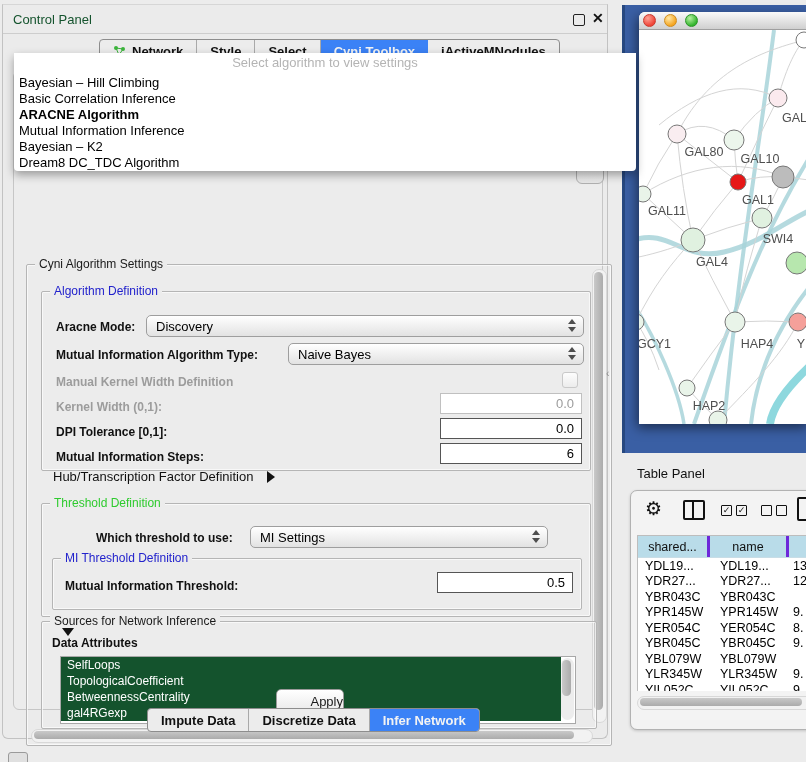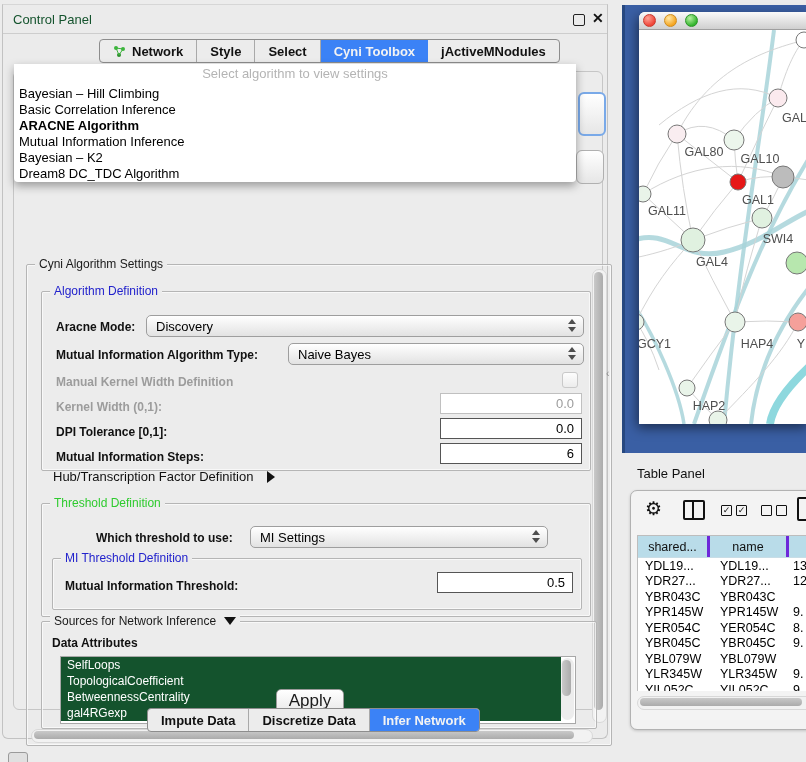--- a/index.html
+++ b/index.html
@@ -22,21 +22,21 @@
   #cp-tabs{left:96px;top:34px;height:22px;display:flex;border:1px solid #8d8d8d;border-radius:4px;overflow:hidden;background:#ececec;}
   .tab{display:flex;align-items:center;padding:0 13px;font-size:13px;font-weight:bold;color:#111;border-right:1px solid #a9a9a9;white-space:nowrap;}
   .tab:last-child{border-right:none;}
   .tab.selected{background:#3b82f6;color:#f3f3f3;border-right:none;}
   .net-ico{width:13px;height:13px;margin-right:6px;display:inline-block;}
 
   
   #tab-panel{left:10px;top:66px;width:588px;height:637px;border:1px solid #c6c6c6;border-radius:6px;background:#ececec;}
 
   
-  #algo-dropdown{left:14px;top:64px;width:562px;height:118px;background:#fff;z-index:40;
+  #algo-dropdown{left:14px;top:53px;width:622px;height:118px;background:#fff;z-index:40;
     box-shadow:0 4px 10px rgba(0,0,0,.35);border-radius:0 0 4px 4px;}
   #algo-placeholder{left:0;top:2px;width:100%;height:18px;text-align:center;font-size:13px;color:#b4b4b4;}
   #algo-options{left:2px;top:22px;right:2px;}
   .dd-item{height:16px;line-height:16px;font-size:13px;color:#000;padding-left:3px;}
   .dd-item.bold{font-weight:bold;}
 
   
   .frag{background:linear-gradient(#fff,#e6e6e6);border:1px solid #b0b0b0;border-radius:6px;}
   #frag-combo{left:578px;top:92px;width:24px;height:40px;border:2px solid #79a9e8;z-index:5;}
   #frag-field{left:576px;top:150px;width:26px;height:32px;z-index:5;}
@@ -73,21 +73,21 @@
   .sb-thumb-v{position:absolute;left:1px;width:9px;background:linear-gradient(to right,#c9c9c9,#ababab);border-radius:5px;}
   .sb-track-h{position:absolute;height:12px;background:#f2f2f2;border:1px solid #d8d8d8;border-radius:7px;}
   .sb-thumb-h{position:absolute;top:1px;height:8px;background:linear-gradient(#c9c9c9,#ababab);border-radius:5px;}
 
   
   #attr-list{position:absolute;background:#fff;border:1px solid #a8a8a8;overflow:hidden;}
   .attr-item{height:16px;line-height:16px;font-size:12px;color:#fff;background:#14532d;padding-left:6px;width:494px;}
 
   
   #apply-btn{left:262px;top:617px;width:66px;height:22px;border:1px solid #9a9a9a;border-radius:5px;
-    background:linear-gradient(#ffffff,#e9e9e9);font-size:17px;display:flex;align-items:center;justify-content:center;box-shadow:0 1px 1px rgba(0,0,0,.1);}
+    background:linear-gradient(#ffffff,#e9e9e9);font-size:13px;display:flex;align-items:center;justify-content:flex-end;box-shadow:0 1px 1px rgba(0,0,0,.1);}
   #bottom-tabs{left:144px;top:703px;height:22px;display:flex;border:1px solid #8d8d8d;border-radius:4px;overflow:hidden;background:#ececec;}
 
   
   #divider-handle{left:606px;top:368px;font-size:10px;color:#8a8a8a;}
 
   
   #net-panel{left:622px;top:5px;width:184px;height:448px;background:#3a5fa4;border-left:3px solid #274880;}
   #mac-window{left:14px;top:7px;width:170px;height:412px;background:#fff;border-radius:6px 0 0 2px;
     box-shadow:-2px 4px 12px rgba(0,0,0,.5);}
   #mac-titlebar{left:0;top:0;width:100%;height:18px;background:linear-gradient(#fafafa,#cfcfcf);
@@ -211,21 +211,21 @@
           </div>
 
           <div class="group" style="left:10px;top:54px;width:528px;height:50px;">
             <span class="legend blue">MI Threshold Definition</span>
             <span class="label" style="left:12px;top:20px;">Mutual Information Threshold:</span>
             <input class="num-input" style="left: 384px; top: 13px; width: 120px;" value="0.5">
           </div>
         </div>
 
         <div class="group" style="left:14px;top:356px;width:554px;height:106px;">
-          <span class="legend" style="display:flex;align-items:center;">
+          <span class="legend" style="display:flex;align-items:flex-start;flex-direction:column;">
             <span>Sources for Network Inference</span>
             <span class="tri-down" style="margin-left:8px;"></span>
           </span>
           <span class="label" style="left:10px;top:14px;">Data Attributes</span>
           <div id="attr-list" style="left:18px;top:34px;width:514px;height:66px;">
             <div class="sb-track-v" style="right:1px;top:1px;height:62px;border:none;background:#ededed;">
               <div class="sb-thumb-v" style="top:2px;height:36px;"></div>
             </div>
           <div class="attr-item">SelfLoops</div>
               <div class="attr-item">TopologicalCoefficient</div>

